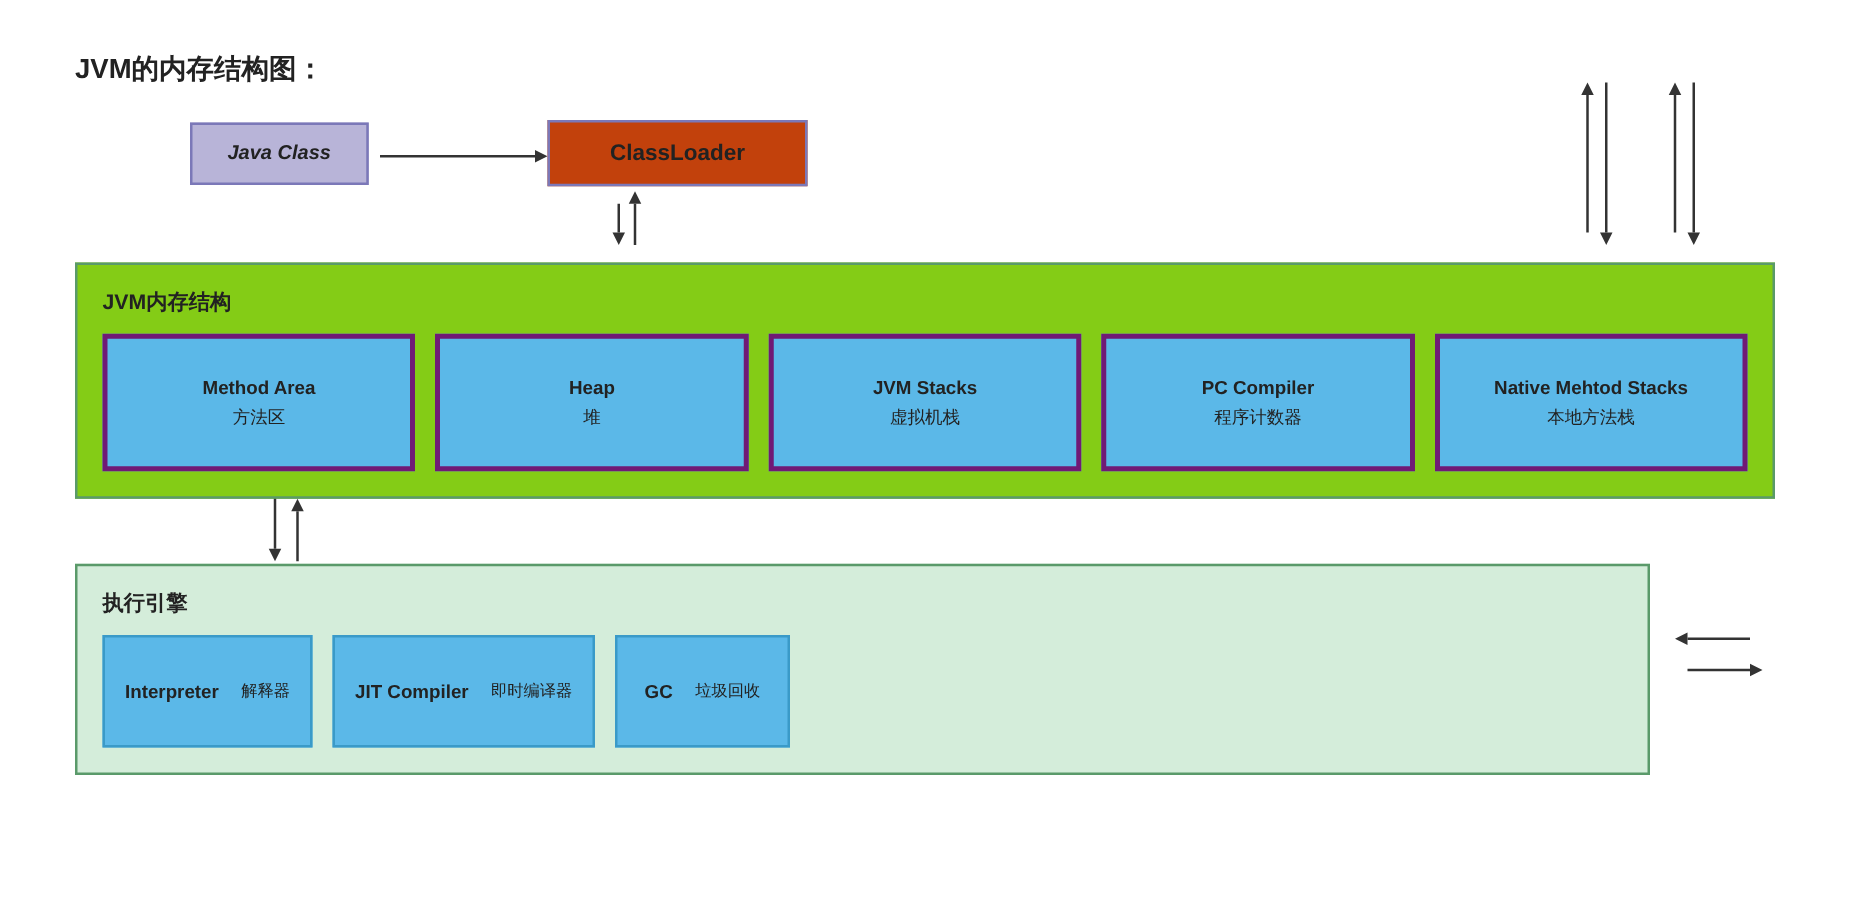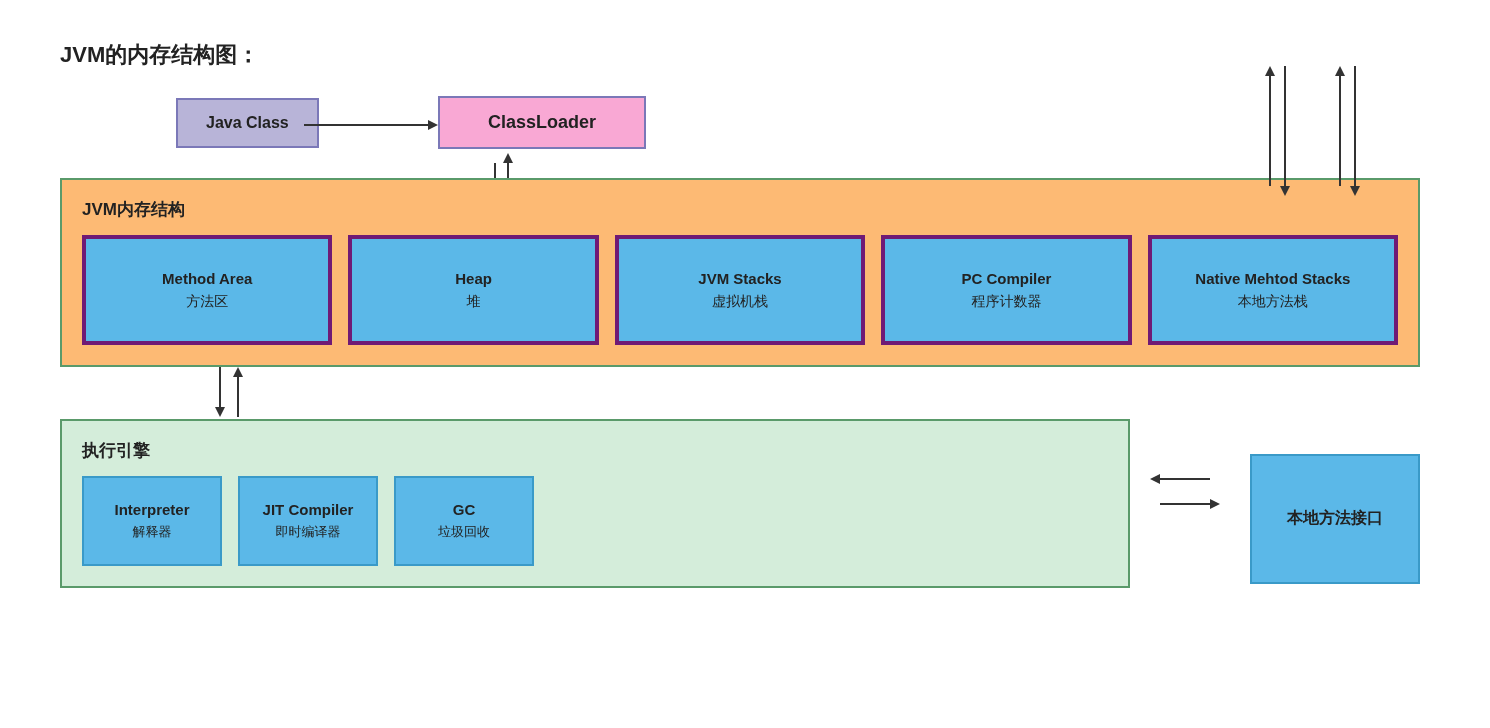--- a/index.html
+++ b/index.html
@@ -20,36 +20,37 @@
       background: #b8b4d8;
       border: 2px solid #7b78b8;
       padding: 14px 28px;
       font-size: 16px;
       font-weight: bold;
       color: #222;
       min-width: 140px;
       text-align: center;
     }
     .box-purple-large {
-      background: #f9a8d4;
+      background: #c2410c;
       border: 2px solid #7b78b8;
       padding: 14px 48px;
       font-size: 18px;
       font-weight: bold;
       color: #222;
       min-width: 180px;
       text-align: center;
     }
     
     .jvm-outer {
-      background: #fdba74;
+      background: #84cc16;
       border: 2px solid #5a9a6a;
       padding: 18px 20px 20px 20px;
       width: 100%;
       position: relative;
+      margin-top: 32px;
     }
     .jvm-label {
       font-size: 17px;
       font-weight: bold;
       color: #222;
       margin-bottom: 14px;
     }
     .jvm-boxes-row {
       display: flex;
       gap: 16px;
@@ -98,24 +99,24 @@
       background: #5bb8e8;
       border: 2px solid #3a9ac8;
       padding: 20px 16px;
       font-size: 15px;
       font-weight: bold;
       color: #222;
       text-align: center;
       min-width: 140px;
       min-height: 90px;
       display: flex;
-      flex-direction: column;
+      flex-direction: row;
       align-items: center;
       justify-content: center;
-      gap: 5px;
+      gap: 18px;
     }
     .box-blue-small .box-cn {
       font-size: 13px;
       font-weight: normal;
     }
     
     .native-interface {
       background: #5bb8e8;
       border: 2px solid #3a9ac8;
       padding: 30px 20px;
@@ -134,21 +135,21 @@
 </head>
 <body>
 
 <div style="position:relative; width:1430px; padding:20px 30px;">
   <div class="page-title">JVM的内存结构图：</div>
 
   <div style="width:1360px; position:relative;">
 
     <div style="position:relative; width:100%; margin-bottom:0; height:100px;">
 
-      <div style="position:absolute; left:116px; top:20px;" class="box-purple">
+      <div style="position:absolute; left:92px; top:20px;font-style:italic;" class="box-purple">
         <span>Java Class</span>
       </div>
 
       <svg style="position:absolute;left:0;top:0;width:100%;height:100px;" overflow="visible">
 
         <line x1="244" y1="47" x2="368" y2="47" stroke="#333" stroke-width="2"></line>
         <polygon points="368,42 378,47 368,52" fill="#333"></polygon>
 
         <line x1="435" y1="85" x2="435" y2="108" stroke="#333" stroke-width="2"></line>
         <polygon points="430,108 435,118 440,108" fill="#333"></polygon>
@@ -224,23 +225,20 @@
         <svg width="80" height="160" style="overflow:visible;">
 
           <line x1="60" y1="55" x2="10" y2="55" stroke="#333" stroke-width="2"></line>
           <polygon points="10,50 0,55 10,60" fill="#333"></polygon>
 
           <line x1="10" y1="80" x2="60" y2="80" stroke="#333" stroke-width="2"></line>
           <polygon points="60,75 70,80 60,85" fill="#333"></polygon>
         </svg>
       </div>
 
-      <div class="native-interface" style="min-width:170px; min-height:130px;">
-        <span>本地方法接口</span>
-      </div>
 
     </div>
 
     <svg style="position:absolute; top:108px; right:0; width:220px; height:320px; overflow:visible; pointer-events:none;">
 
       <line x1="70" y1="0" x2="70" y2="-110" stroke="#333" stroke-width="2"></line>
       <polygon points="65,-110 70,-120 75,-110" fill="#333"></polygon>
 
       <line x1="85" y1="-120" x2="85" y2="0" stroke="#333" stroke-width="2"></line>
       <polygon points="80,0 85,10 90,0" fill="#333"></polygon>

